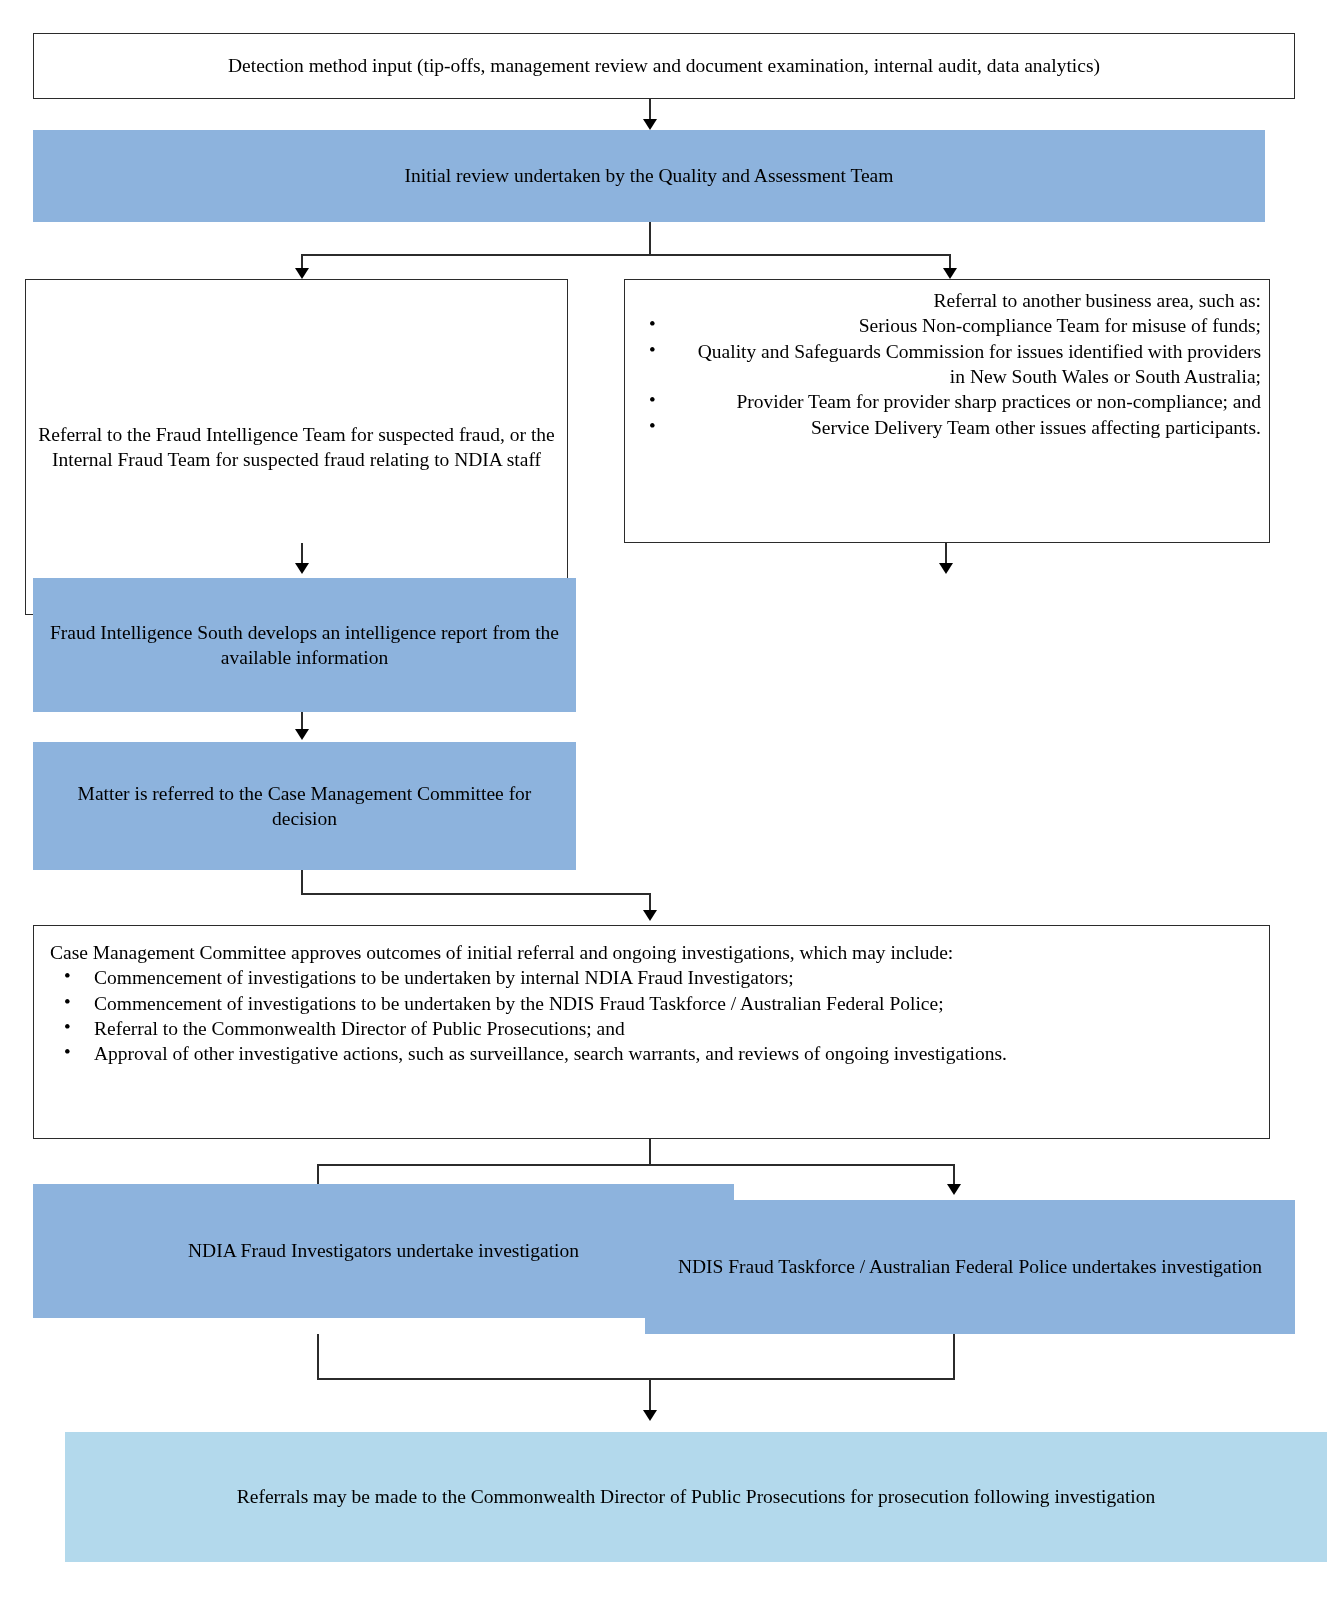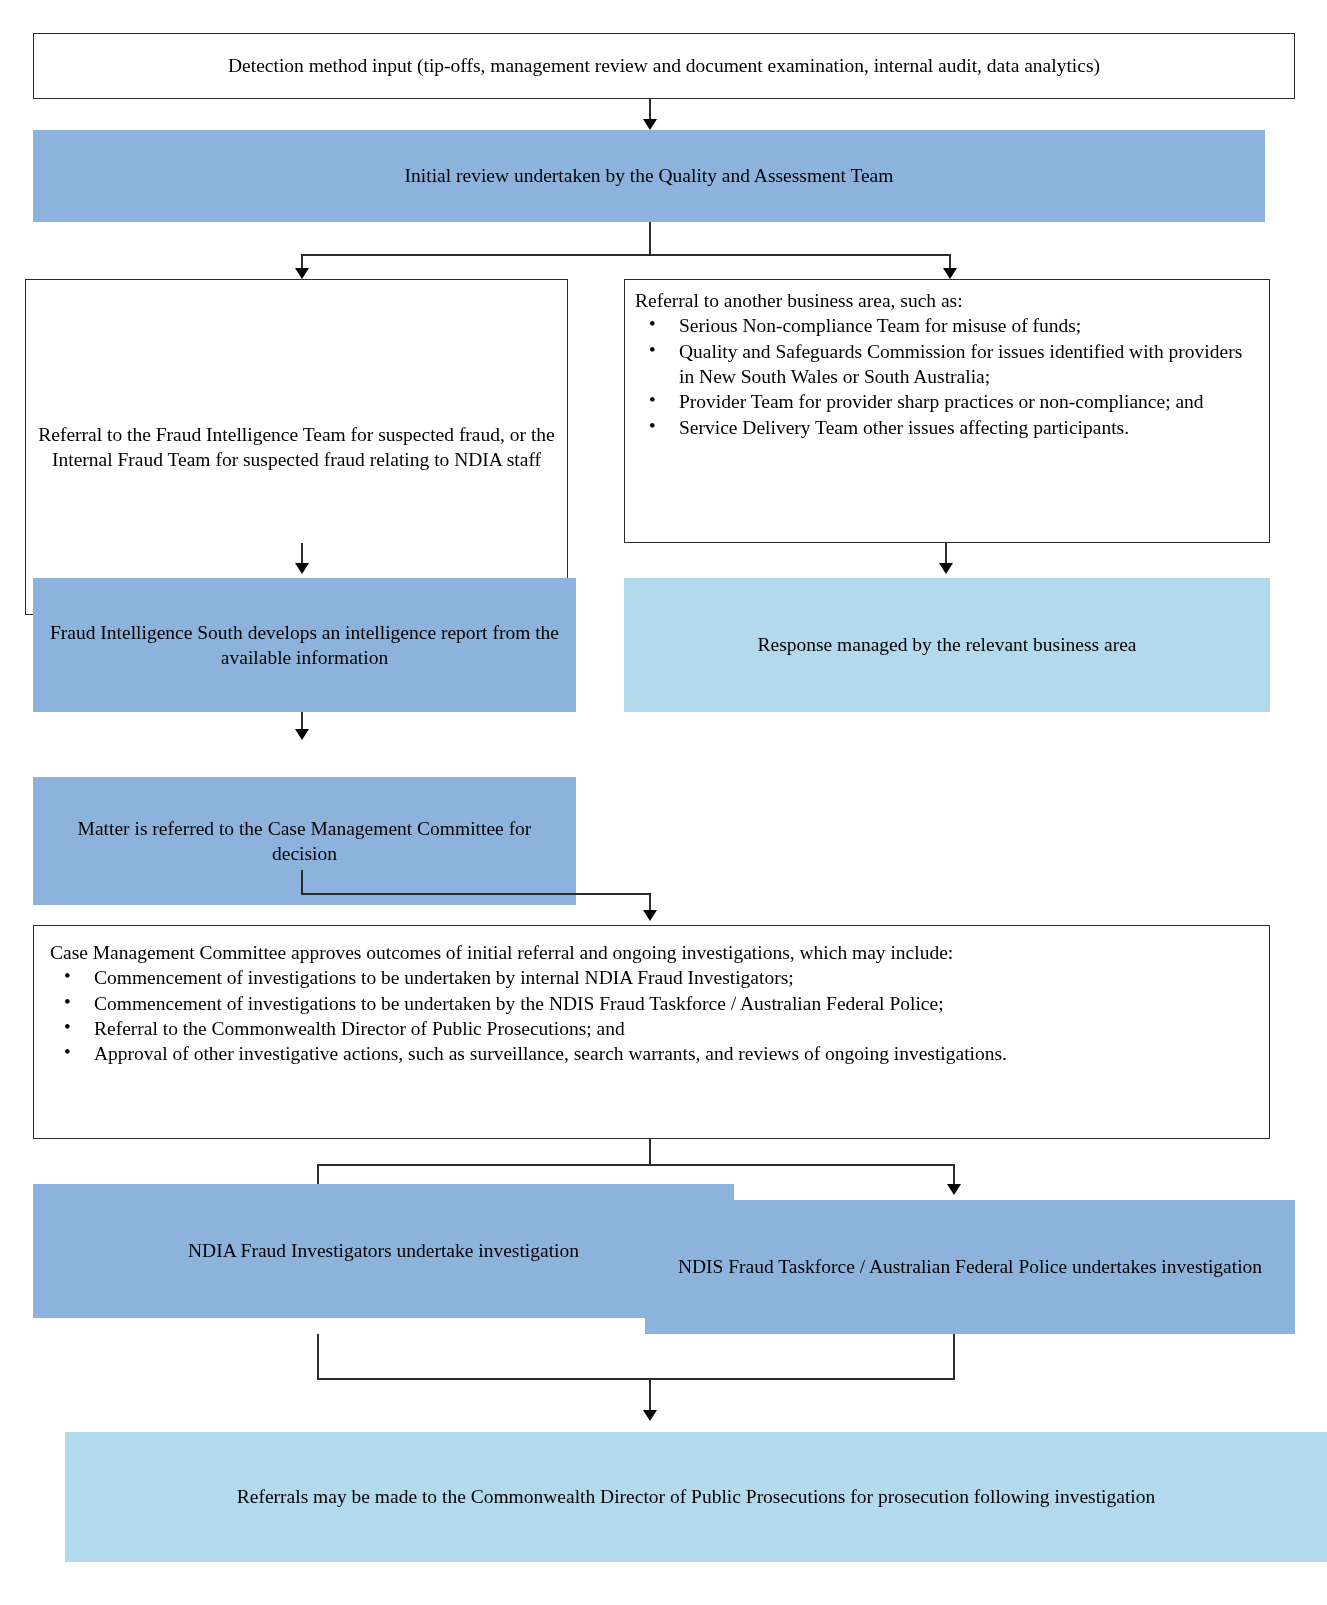--- a/index.html
+++ b/index.html
@@ -109,48 +109,45 @@
   <div class="hline" style="left:301px; top:254px; width:650px; height:1.6px;"></div>
   <div class="vline" style="left:301px; top:254px; width:1.6px; height:18px;"></div>
   <div class="arrowhead" style="left:295px; top:268px;"></div>
   <div class="vline" style="left:949px; top:254px; width:1.6px; height:18px;"></div>
   <div class="arrowhead" style="left:943px; top:268px;"></div>
 
   <div class="node outline" style="left:25px; top:279px; width:543px; height:336px;">
     <span class="txt">Referral to the Fraud Intelligence Team for suspected fraud, or the Internal Fraud Team for suspected fraud relating to NDIA staff</span>
   </div>
 
-  <div class="node outline listbox" style="left:624px; top:279px; width:646px; height:264px; padding:8px 8px 0 10px;">
+  <div class="node outline listbox" style="left:624px; top:279px; width:646px; height:264px; padding:8px 8px 0 10px;text-align:right;">
     <div class="lead">Referral to another business area, such as:</div>
     <ul class="bullets">
       <li>Serious Non-compliance Team for misuse of funds;</li>
       <li>Quality and Safeguards Commission for issues identified with providers in New South Wales or South Australia;</li>
       <li>Provider Team for provider sharp practices or non-compliance; and</li>
       <li>Service Delivery Team other issues affecting participants.</li>
     </ul>
   </div>
 
   <div class="vline" style="left:301px; top:543px; width:1.6px; height:24px;"></div>
   <div class="arrowhead" style="left:295px; top:563px;"></div>
 
   <div class="vline" style="left:945px; top:543px; width:1.6px; height:24px;"></div>
   <div class="arrowhead" style="left:939px; top:563px;"></div>
 
   <div class="node mid-blue" style="left:33px; top:578px; width:543px; height:134px;">
     <span class="txt">Fraud Intelligence South develops an intelligence report from the available information</span>
   </div>
 
-  <div class="node light-blue" style="left:624px; top:578px; width:646px; height:134px;">
-    <span class="txt">Response managed by the relevant business area</span>
-  </div>
 
   <div class="vline" style="left:301px; top:712px; width:1.6px; height:22px;"></div>
   <div class="arrowhead" style="left:295px; top:729px;"></div>
 
-  <div class="node mid-blue" style="left:33px; top:742px; width:543px; height:128px;margin-top:35px;">
+  <div class="node mid-blue" style="left:33px; top:742px; width:543px; height:128px;">
     <span class="txt">Matter is referred to the Case Management Committee for decision</span>
   </div>
 
   <div class="vline" style="left:301px; top:870px; width:1.6px; height:24px;"></div>
   <div class="hline" style="left:301px; top:893px; width:350px; height:1.6px;"></div>
   <div class="vline" style="left:649px; top:893px; width:1.6px; height:22px;"></div>
   <div class="arrowhead" style="left:643px; top:910px;"></div>
 
   <div class="node outline listbox" style="left:33px; top:925px; width:1237px; height:214px; padding:14px 12px 0 16px;">
     <div class="lead">Case Management Committee approves outcomes of initial referral and ongoing investigations, which may include:</div>

